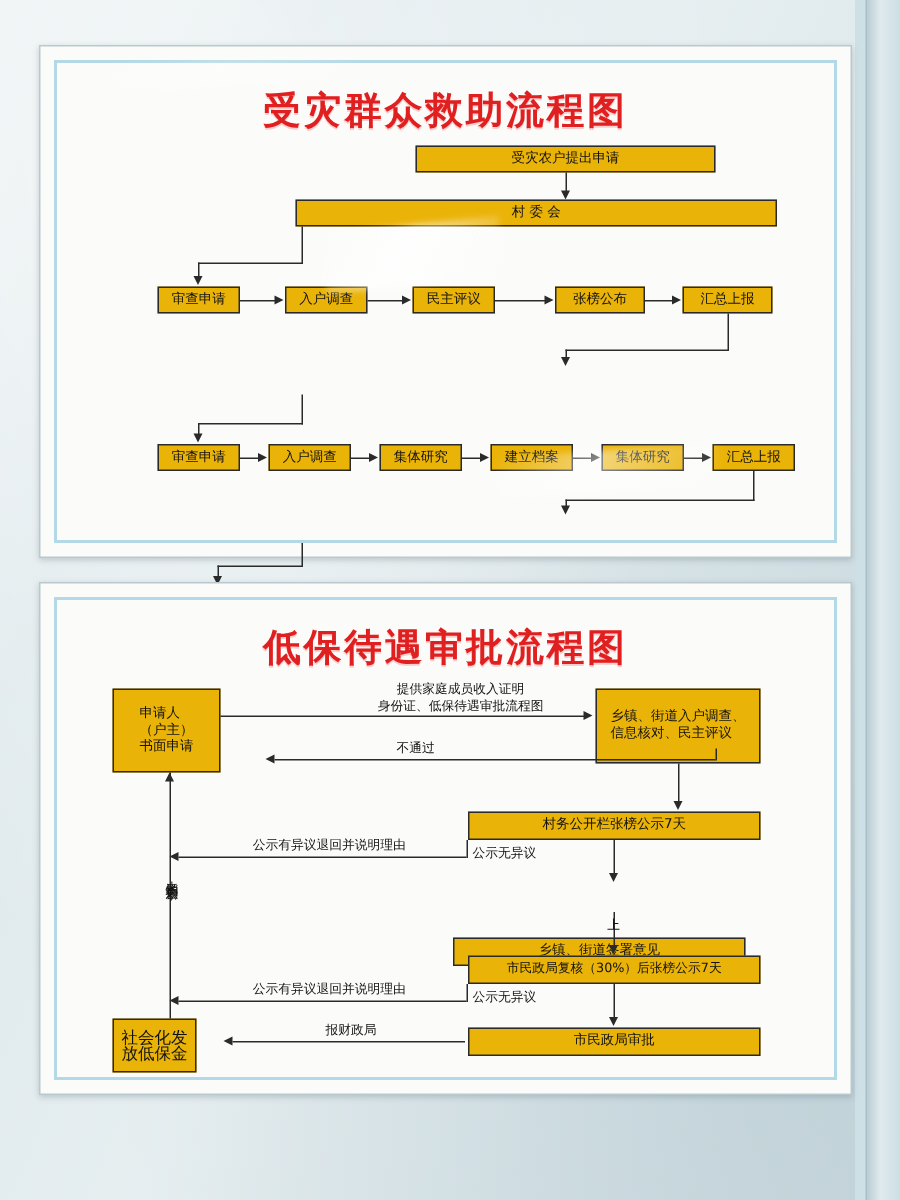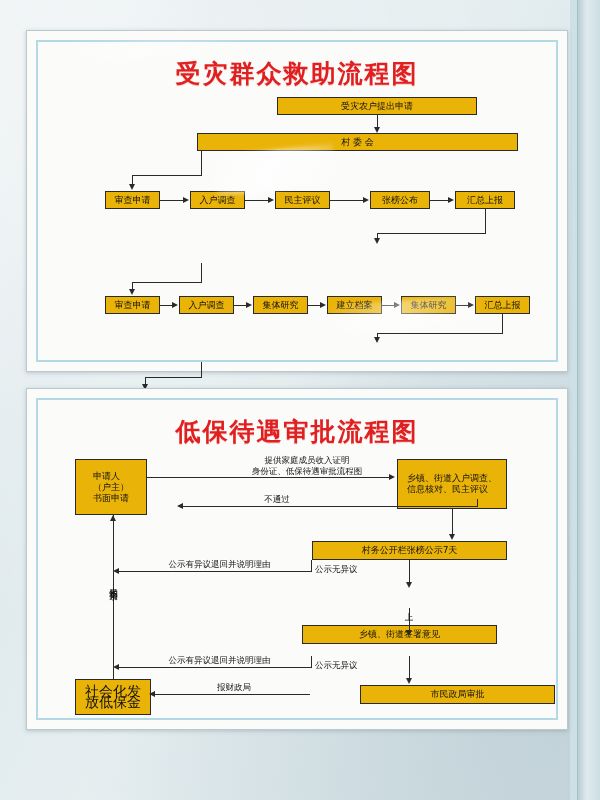--- a/index.html
+++ b/index.html
@@ -278,28 +278,29 @@
     <div class="ln v" style="left:382px; top:171px; height:23px;"></div>
     <div class="arrow down" style="left:378.5px; top:193px;"></div>
     <div class="label" style="left:288px; top:175px; width:80px; text-align:left;">公示无异议</div>
 
     <div class="node" style="left:275px; top:200px; width:195px; height:19px;margin-top:36px;">乡镇、街道签署意见</div>
 
     <div class="ln v" style="left:382px; top:219px; height:23px;"></div>
     <div class="arrow down" style="left:378.5px; top:241px;"></div>
     <div class="label" style="left:362px; top:223px; width:40px;">上</div>
 
+    <div class="node" style="left:285px; top:248px; width:195px; height:19px; font-size:8.5px;">市民政局复核（30%）后张榜公示7天</div>
 
     <div class="ln v" style="left:382px; top:267px; height:23px;"></div>
     <div class="arrow down" style="left:378.5px; top:289px;"></div>
     <div class="label" style="left:288px; top:271px; width:80px; text-align:left;">公示无异议</div>
 
-    <div class="node" style="left:285px; top:296px; width:195px; height:19px;margin-left:48px;">市民政局审批</div>
-
-    <div class="node" style="left:48px; top:290px; width:76px; height:36px; font-size:14px;">社会化发
+    <div class="node" style="left:285px; top:296px; width:195px; height:19px;">市民政局审批</div>
+
+    <div class="node" style="left:48px; top:290px; width:56px; height:36px; font-size:11px;">社会化发
 放低保金</div>
 
     <div class="ln h" style="left:128px; top:305px; width:155px;"></div>
     <div class="arrow left" style="left:122px; top:301.5px;"></div>
     <div class="label" style="left:172px; top:293px; width:70px;">报财政局</div>
 
     <div class="ln h" style="left:92px; top:182px; width:192px;"></div>
     <div class="ln v" style="left:284px; top:171px; height:12px;"></div>
     <div class="arrow left" style="left:86px; top:178.5px;"></div>
     <div class="label" style="left:110px; top:170px; width:165px;">公示有异议退回并说明理由</div>

